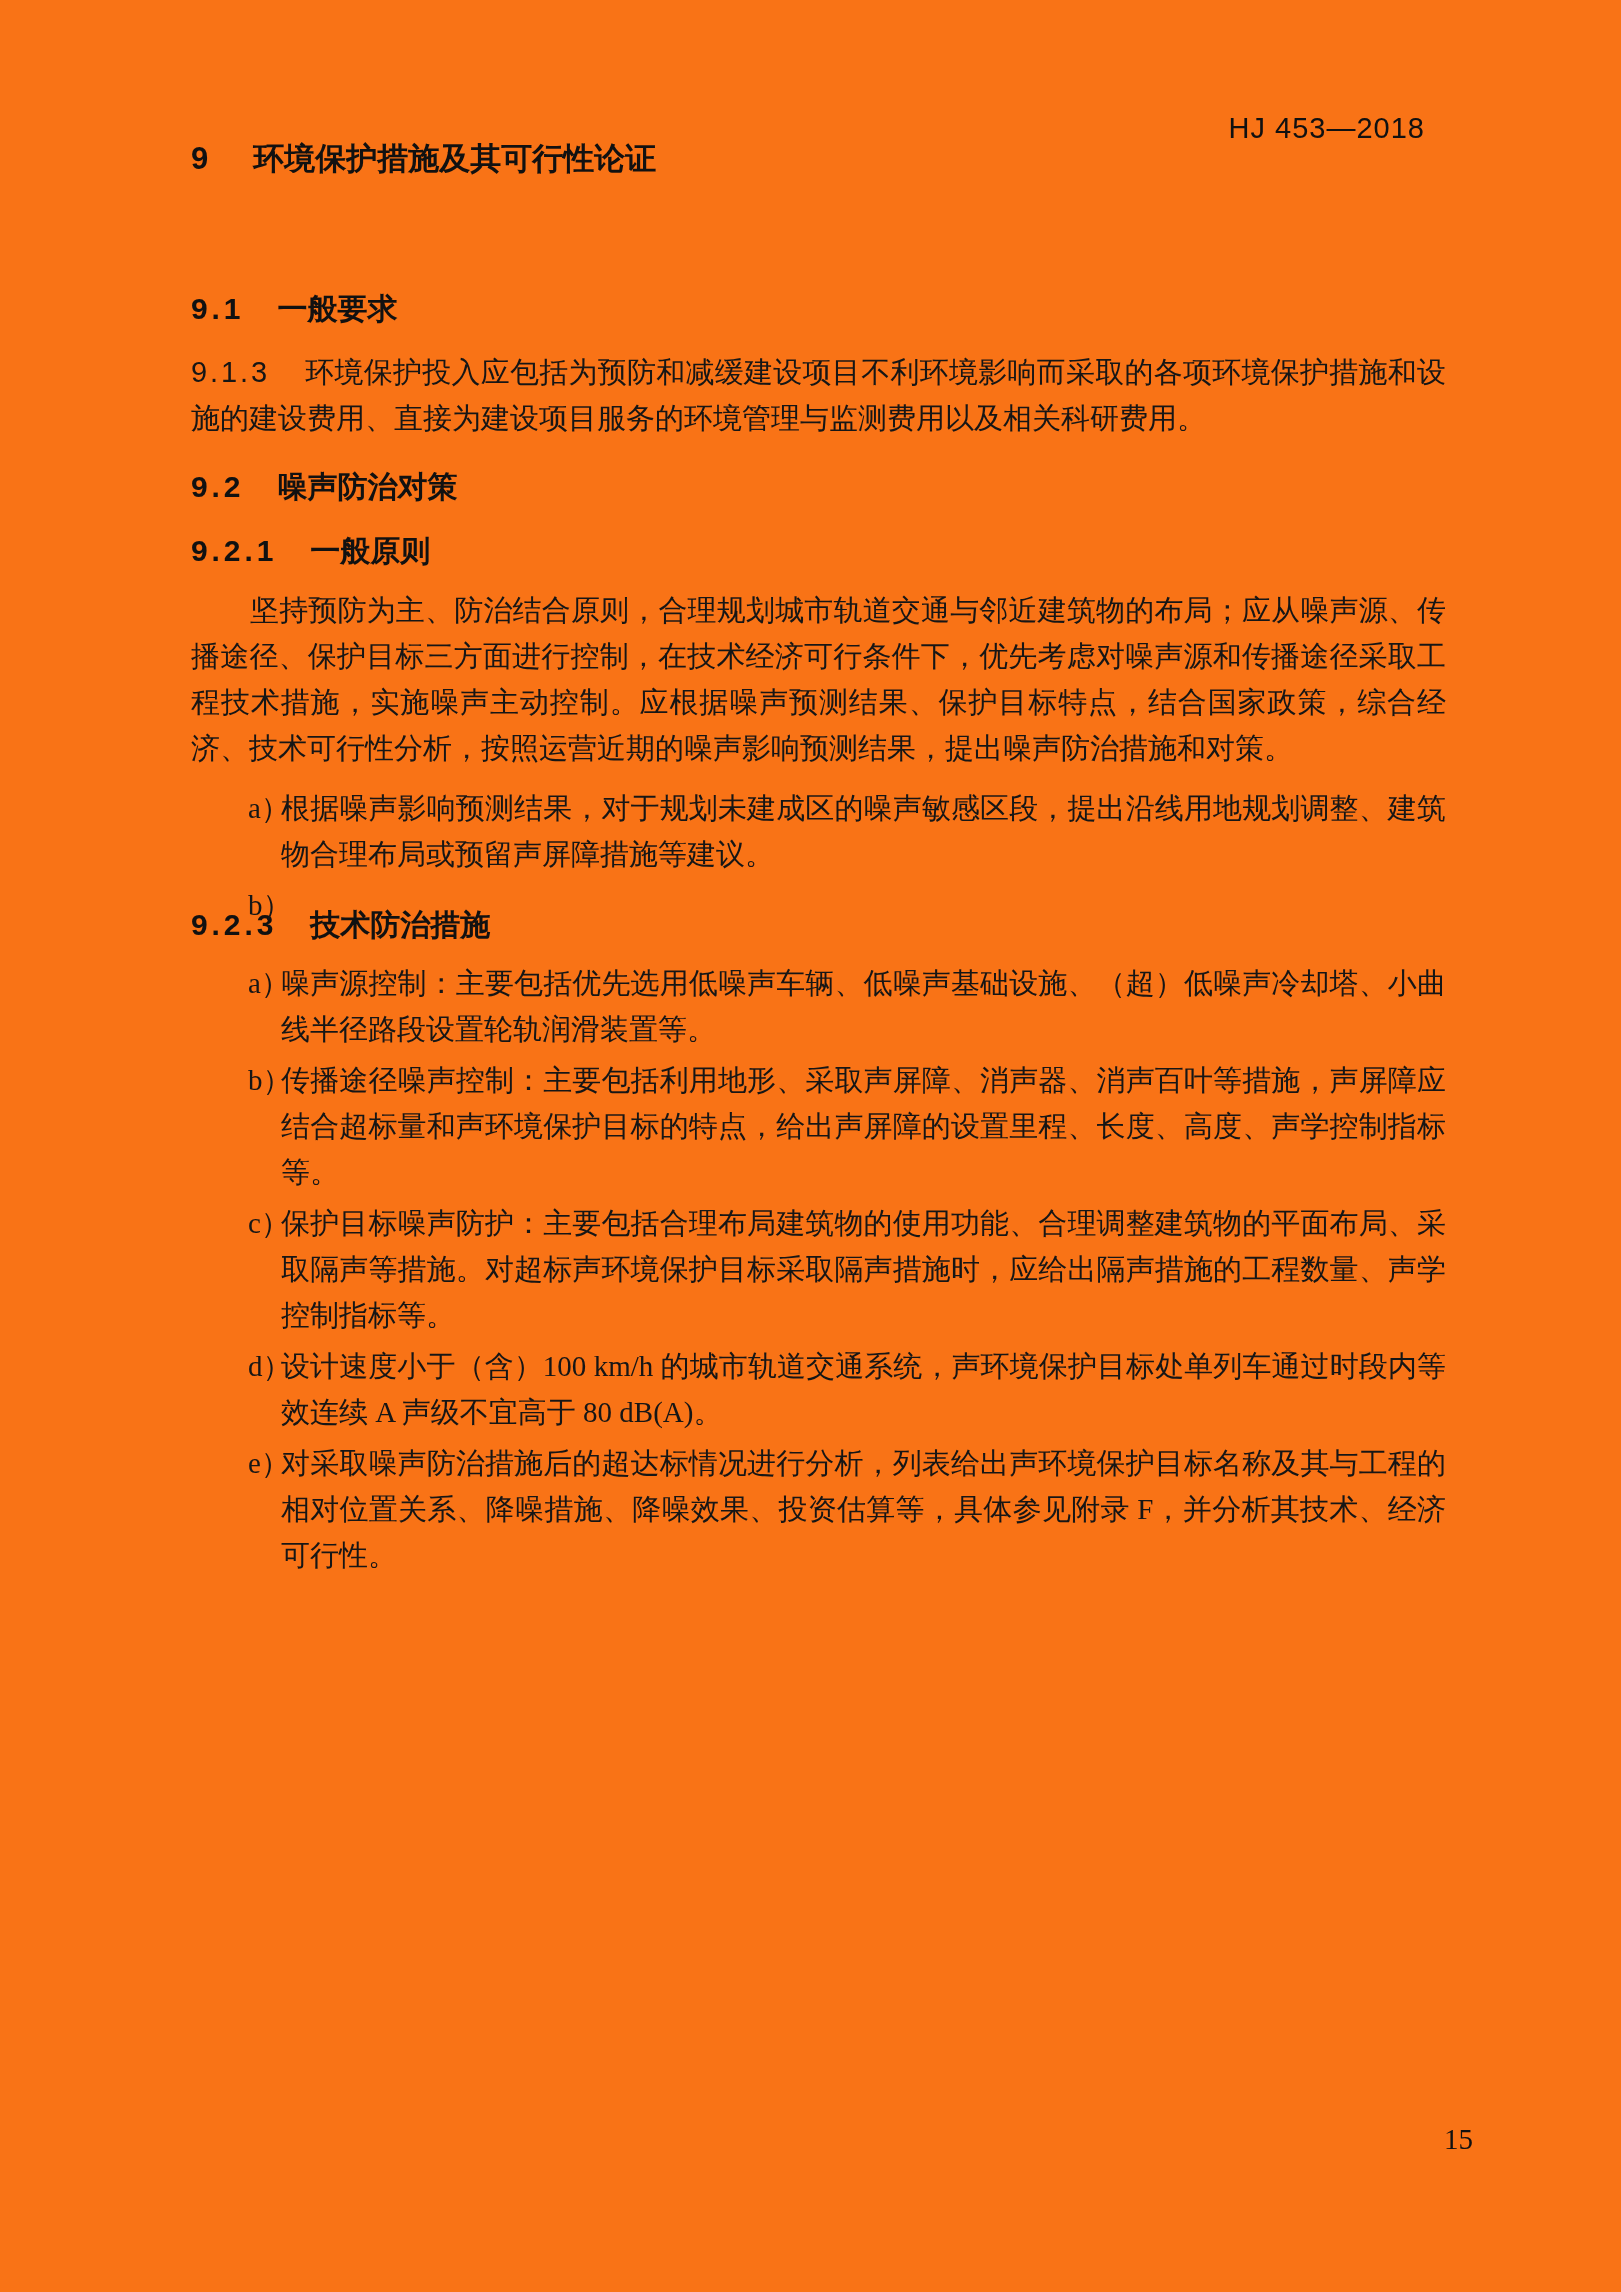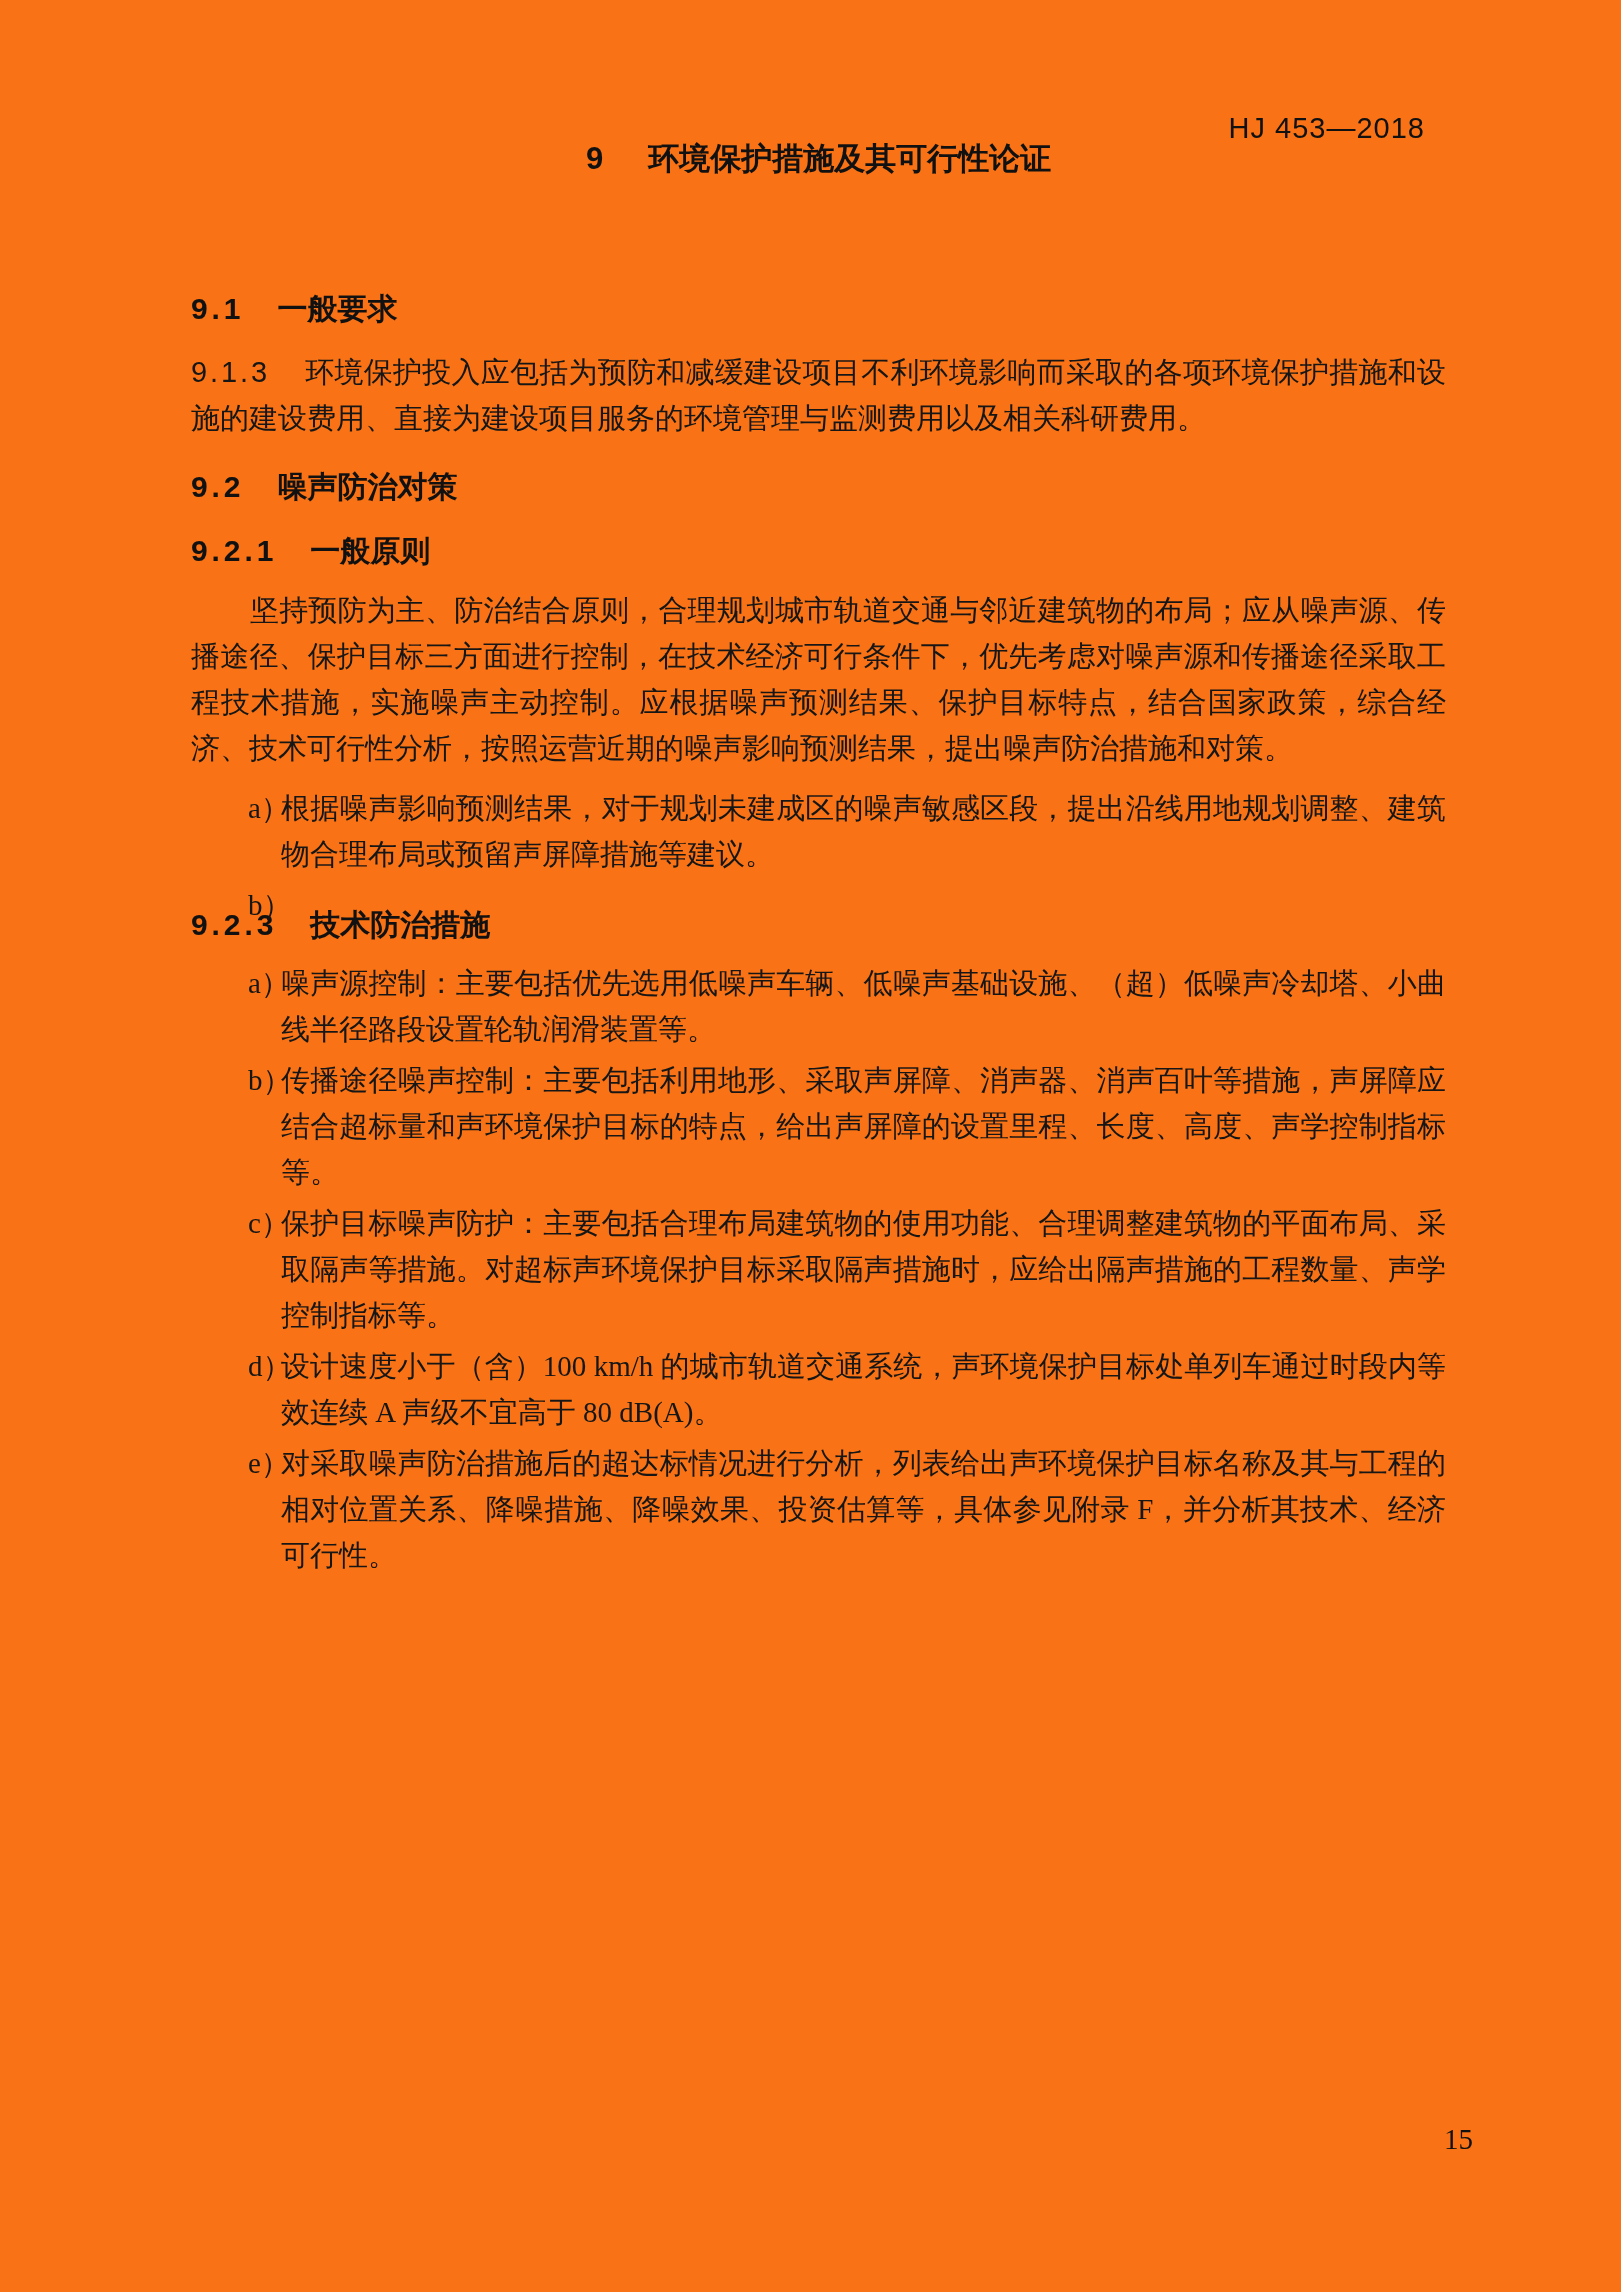--- a/index.html
+++ b/index.html
@@ -26,21 +26,21 @@
     left:191px;
     top:0;
     width:1255px;
   }
   h1,h2,h3{
     margin:0;
     font-family:"Liberation Sans","DejaVu Sans",sans-serif;
     font-weight:bold;
     color:#111;
   }
-  .h-l1{font-size:31px;line-height:43px;text-align:center;}
+  .h-l1{font-size:31px;line-height:43px;}
   .h-l2{font-size:30px;line-height:43px;}
   .hnum{letter-spacing:3.9px;margin-right:33px;}
   .hnum-l1{letter-spacing:2px;margin-right:43px;}
   p.clause, p.body{
     margin:0;
     font-size:29px;
     line-height:46px;
     text-align:justify;
     text-justify:inter-ideograph;
   }

